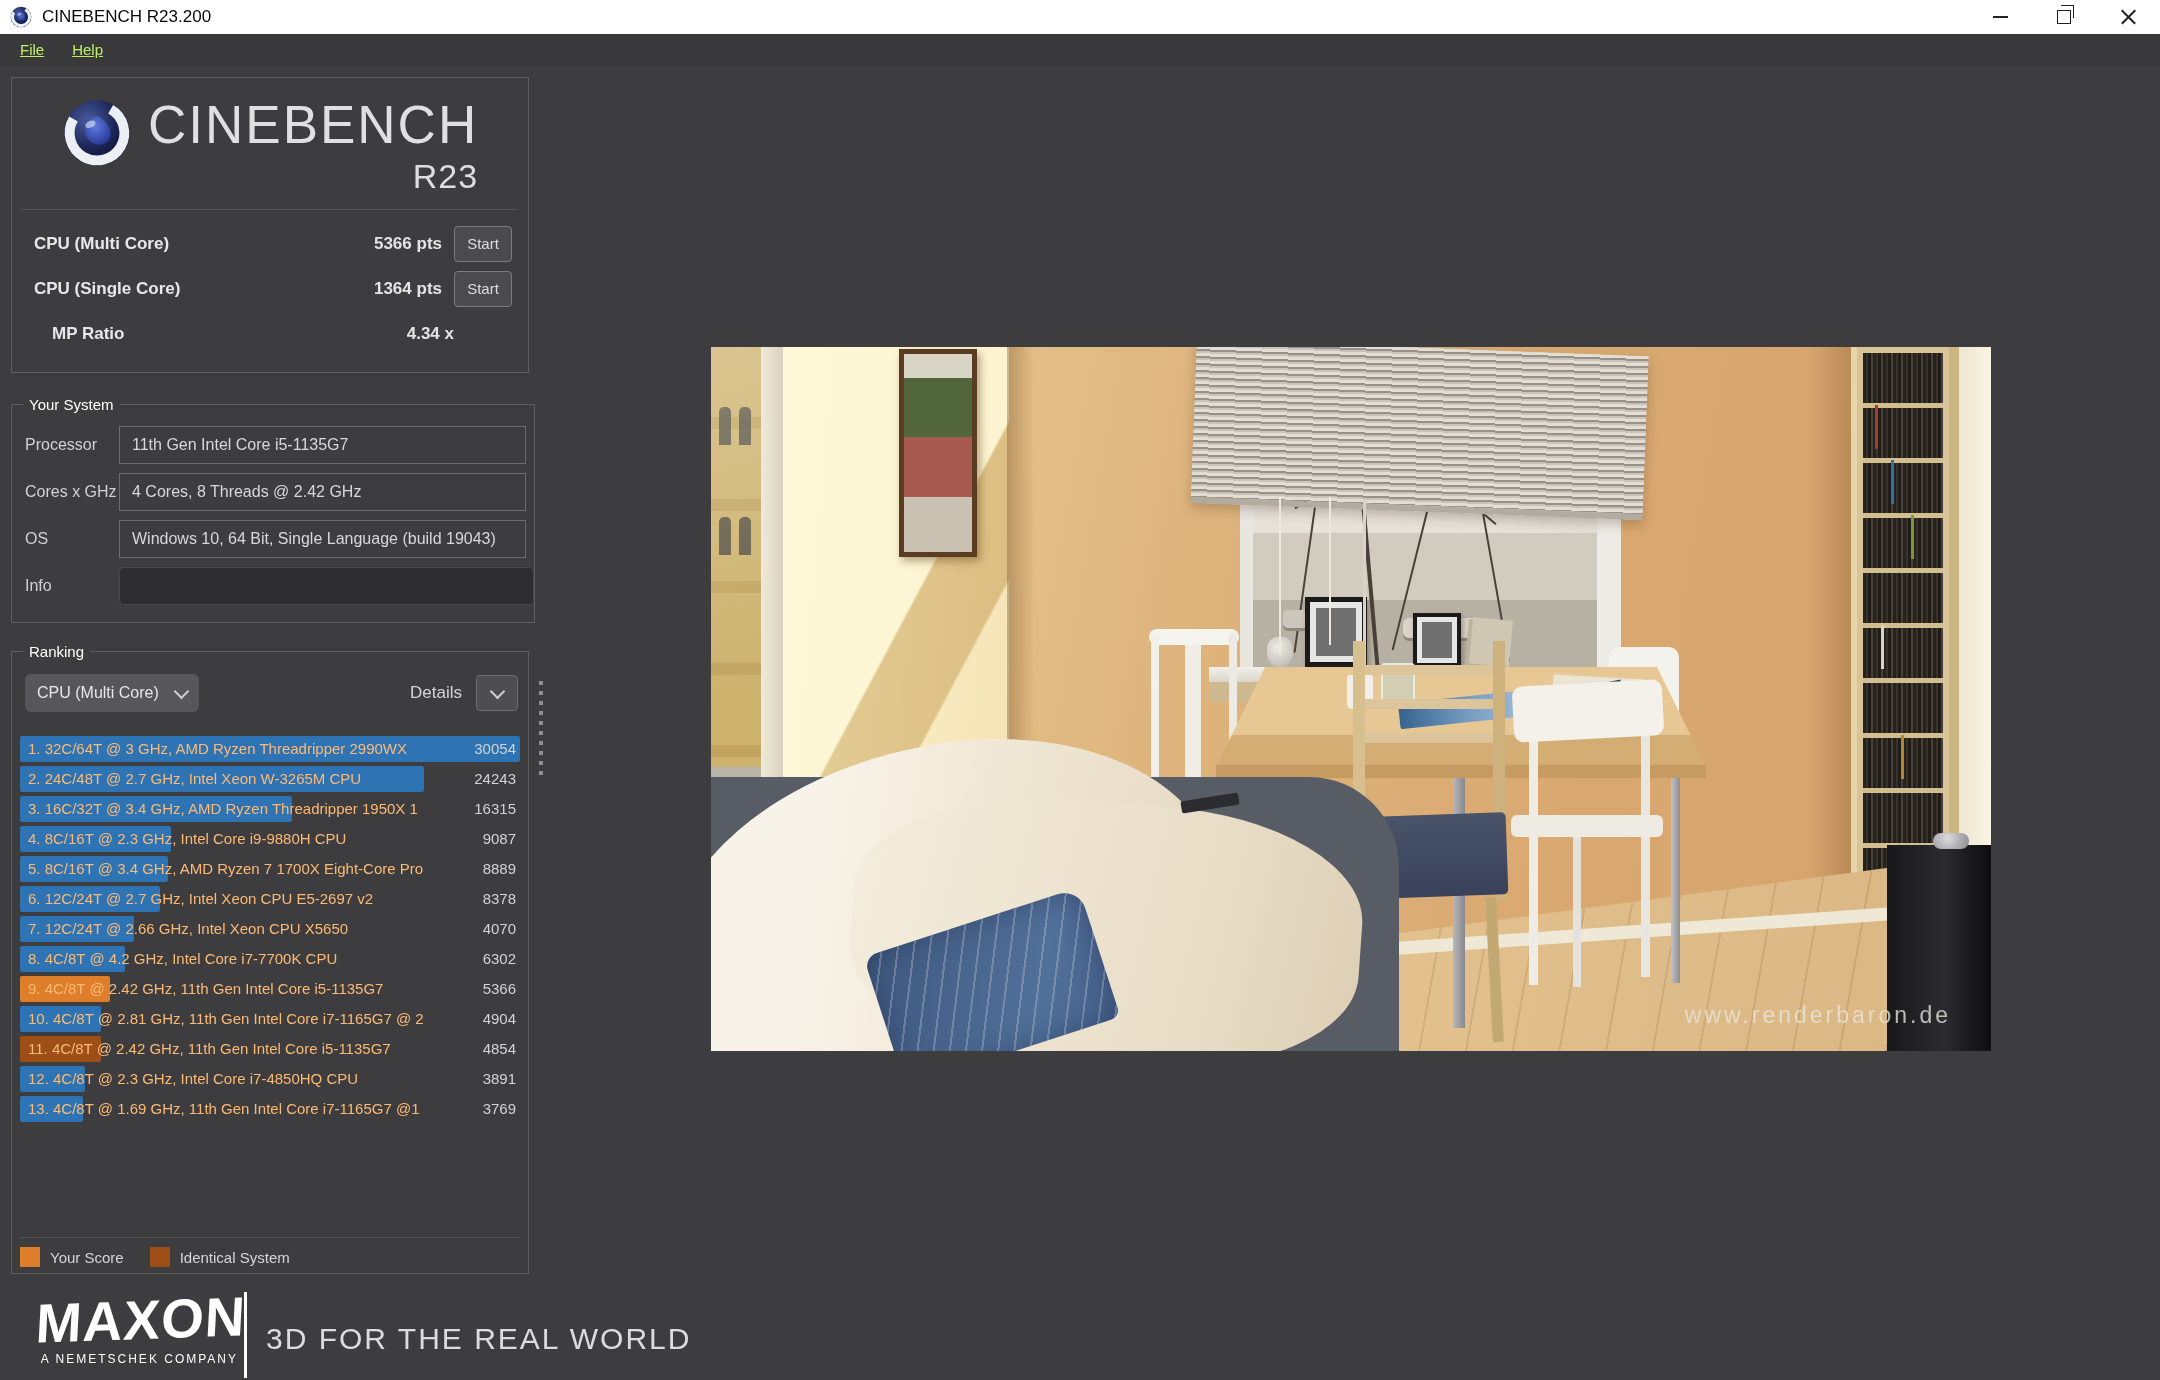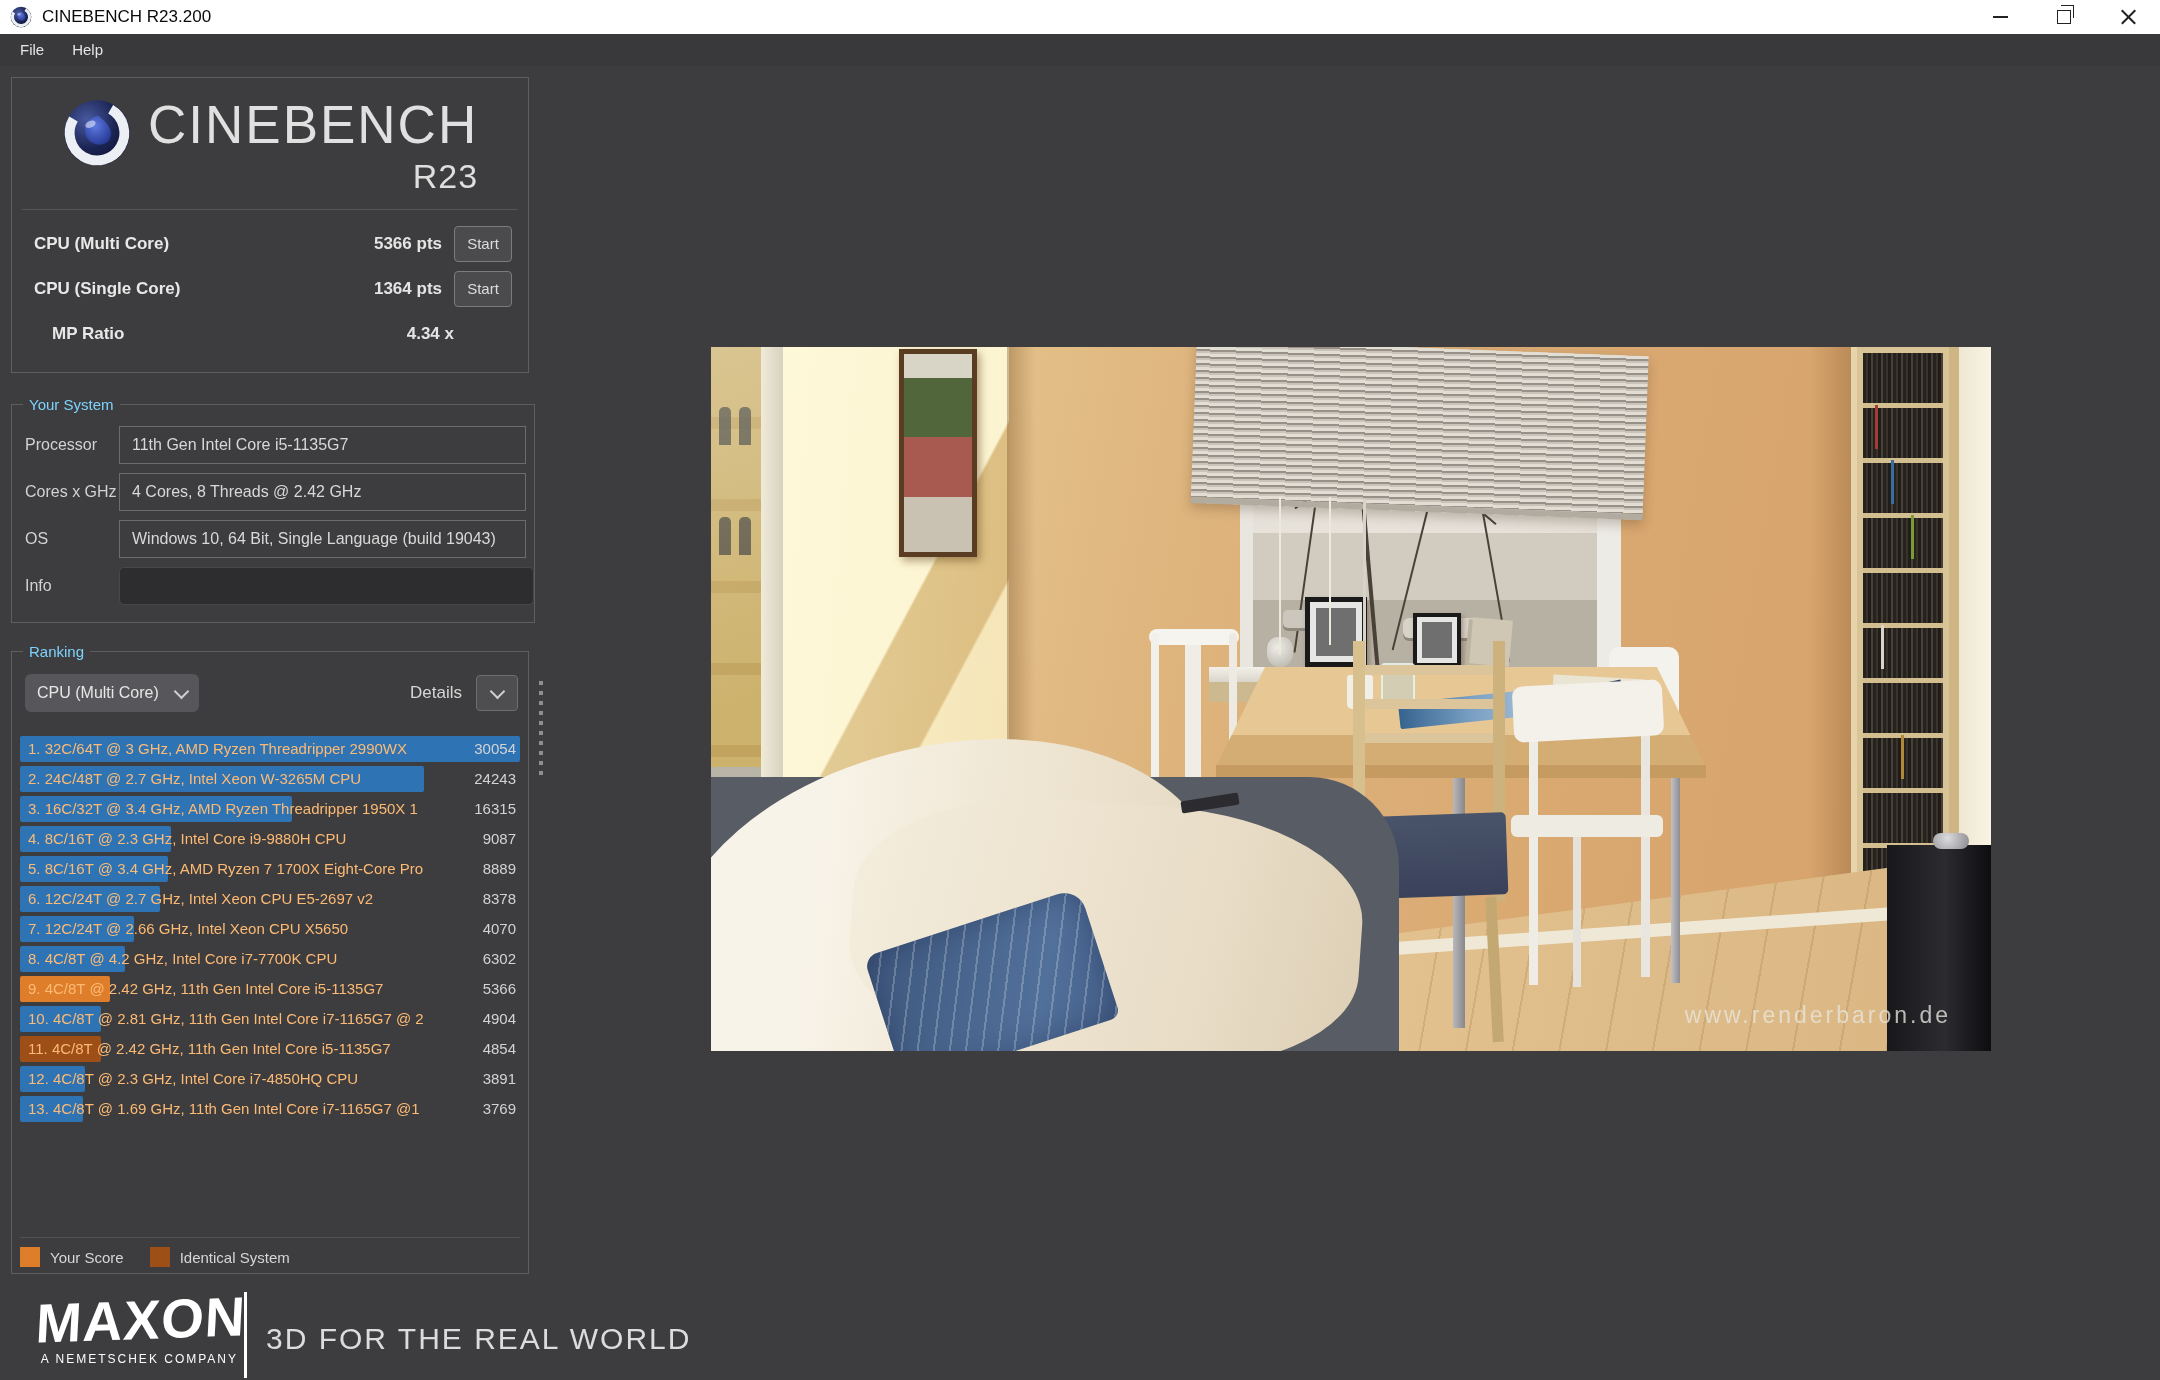--- a/index.html
+++ b/index.html
@@ -16,41 +16,41 @@
   .icon-min{width:15px;height:2px;background:#222;}
   .icon-restore{position:relative;width:12px;height:12px;border:1.5px solid #222;background:#fff;}
   .icon-restore::before{content:"";position:absolute;left:3px;top:-6px;width:12px;height:12px;border:1.5px solid #222;border-bottom:none;border-left:none;}
   .icon-close{position:relative;width:17px;height:17px;}
   .icon-close::before,.icon-close::after{content:"";position:absolute;left:-1px;top:7px;width:19px;height:1.8px;background:#222;}
   .icon-close::before{transform:rotate(45deg);} .icon-close::after{transform:rotate(-45deg);}
 
   
   .menubar{position:absolute;left:0;top:34px;width:2160px;height:32px;background:#39393b;
            display:flex;align-items:center;padding-left:6px;box-sizing:border-box;}
-  .menu-item{padding:0 14px;font-size:15px;color:#e5e5e5;line-height:32px;}
+  .menu-item{padding:0 14px;font-size:15px;color:#bef264;line-height:32px;text-decoration:underline;}
 
   
   .panel{position:absolute;left:11px;width:518px;border:1px solid #5e5e5e;box-sizing:border-box;}
   .panel1{top:77px;height:296px;}
   .logo-row{display:flex;align-items:flex-start;padding:20px 0 0 50px;}
   .logo-block{margin-left:16px;}
   .logo-name{font-size:53px;color:#e0e0e0;letter-spacing:2px;line-height:1;}
   .logo-ver{font-size:34px;color:#dedede;text-align:right;margin-top:6px;letter-spacing:1px;}
   .p1-divider{position:absolute;left:10px;right:10px;top:131px;border-top:1px solid #565656;}
   .bench-rows{position:absolute;left:0;right:0;top:143px;}
   .bench-row{display:flex;align-items:center;height:45px;padding:0 16px 0 22px;}
   .bench-row.indent .bench-label{margin-left:18px;}
   .bench-label{font-size:17px;font-weight:bold;color:#e8e8e8;}
   .bench-val{margin-left:auto;font-size:17px;font-weight:bold;color:#e4e4e4;}
   .bench-row.no-btn .bench-val{padding-right:58px;}
   .start-btn{margin-left:12px;width:58px;height:36px;background:#4b4b4d;border:1px solid #7c7c7e;
              border-radius:4px;color:#dcdcdc;font-size:15px;font-family:inherit;}
 
   fieldset.panel{margin:0;padding:0;}
-  fieldset.panel legend{margin-left:11px;padding:0 6px;font-size:15px;color:#7dd3fc;}
+  fieldset.panel legend{margin-left:11px;padding:0 6px;font-size:15px;color:#ffffff;}
   .panel2{top:396px;height:227px;}
   .sys-rows{padding-top:8px;}
   .frow{display:flex;align-items:center;height:47px;padding-left:13px;}
   .flabel{width:94px;font-size:16px;color:#d2d2d2;flex:none;}
   .fbox{width:393px;height:36px;border:1px solid #6c6c6e;display:flex;align-items:center;
         padding-left:12px;font-size:16px;color:#d8d8d8;box-sizing:content-box;}
   .fbox.input{width:401px;background:#2d2d2f;border:1px solid #48484b;border-radius:5px;}
 
   .panel3{top:643px;height:631px;}
   .rank-controls{display:flex;align-items:center;margin:14px 10px 0 13px;}

